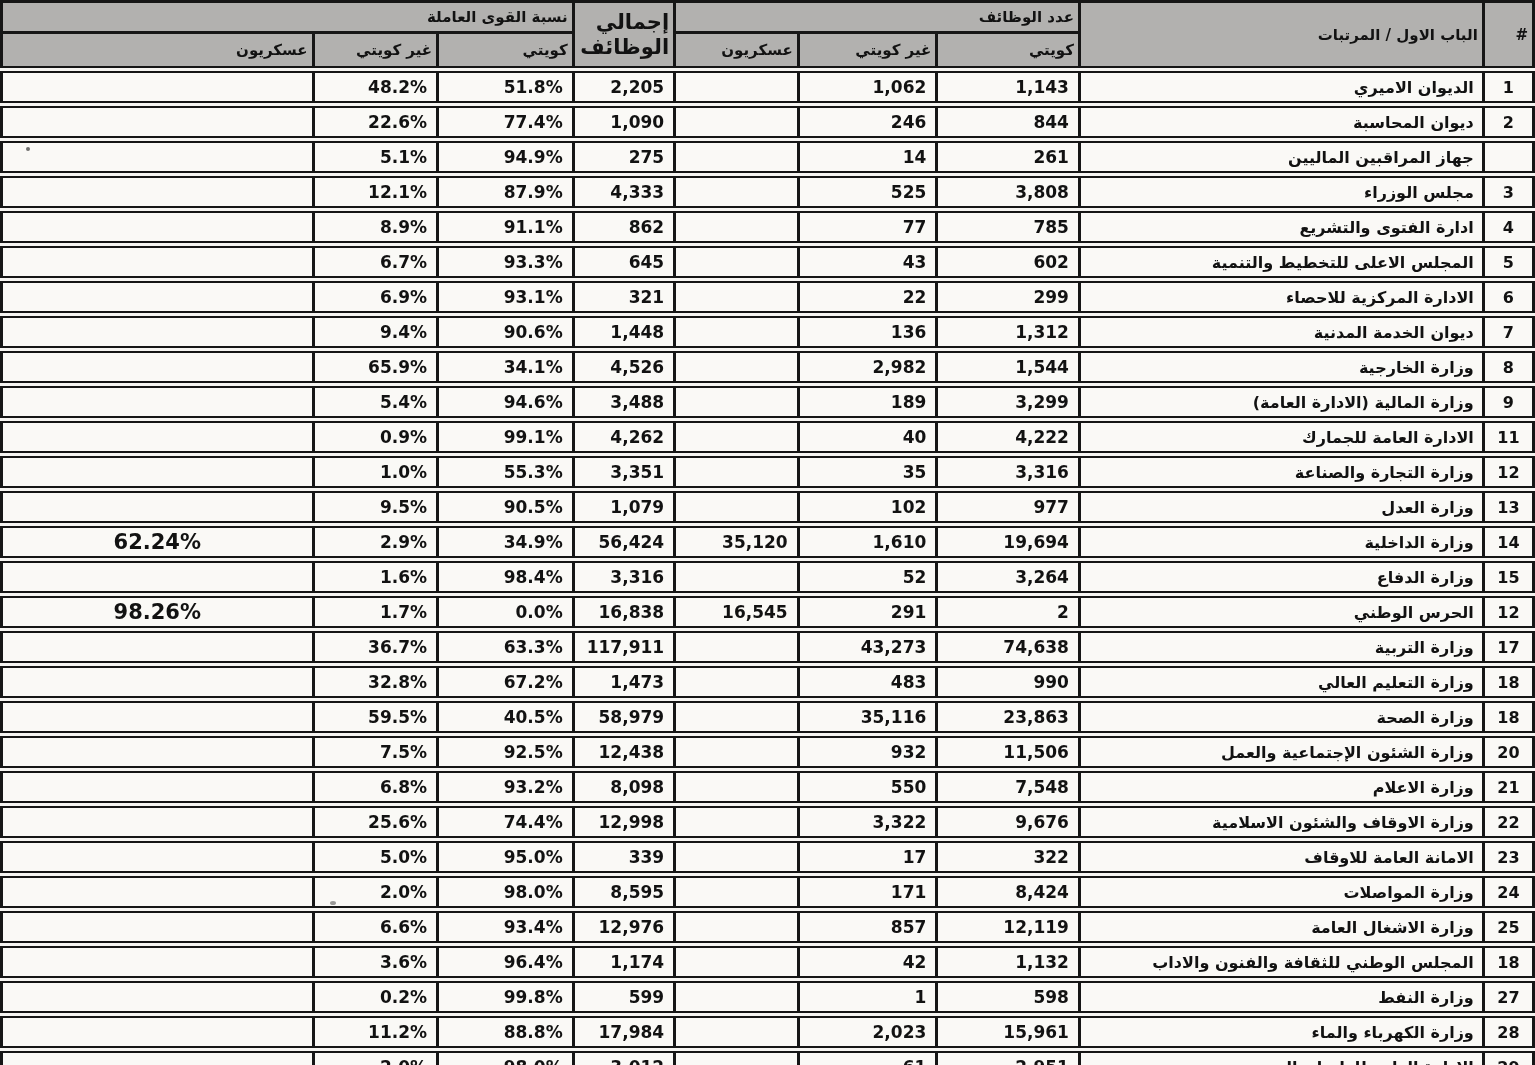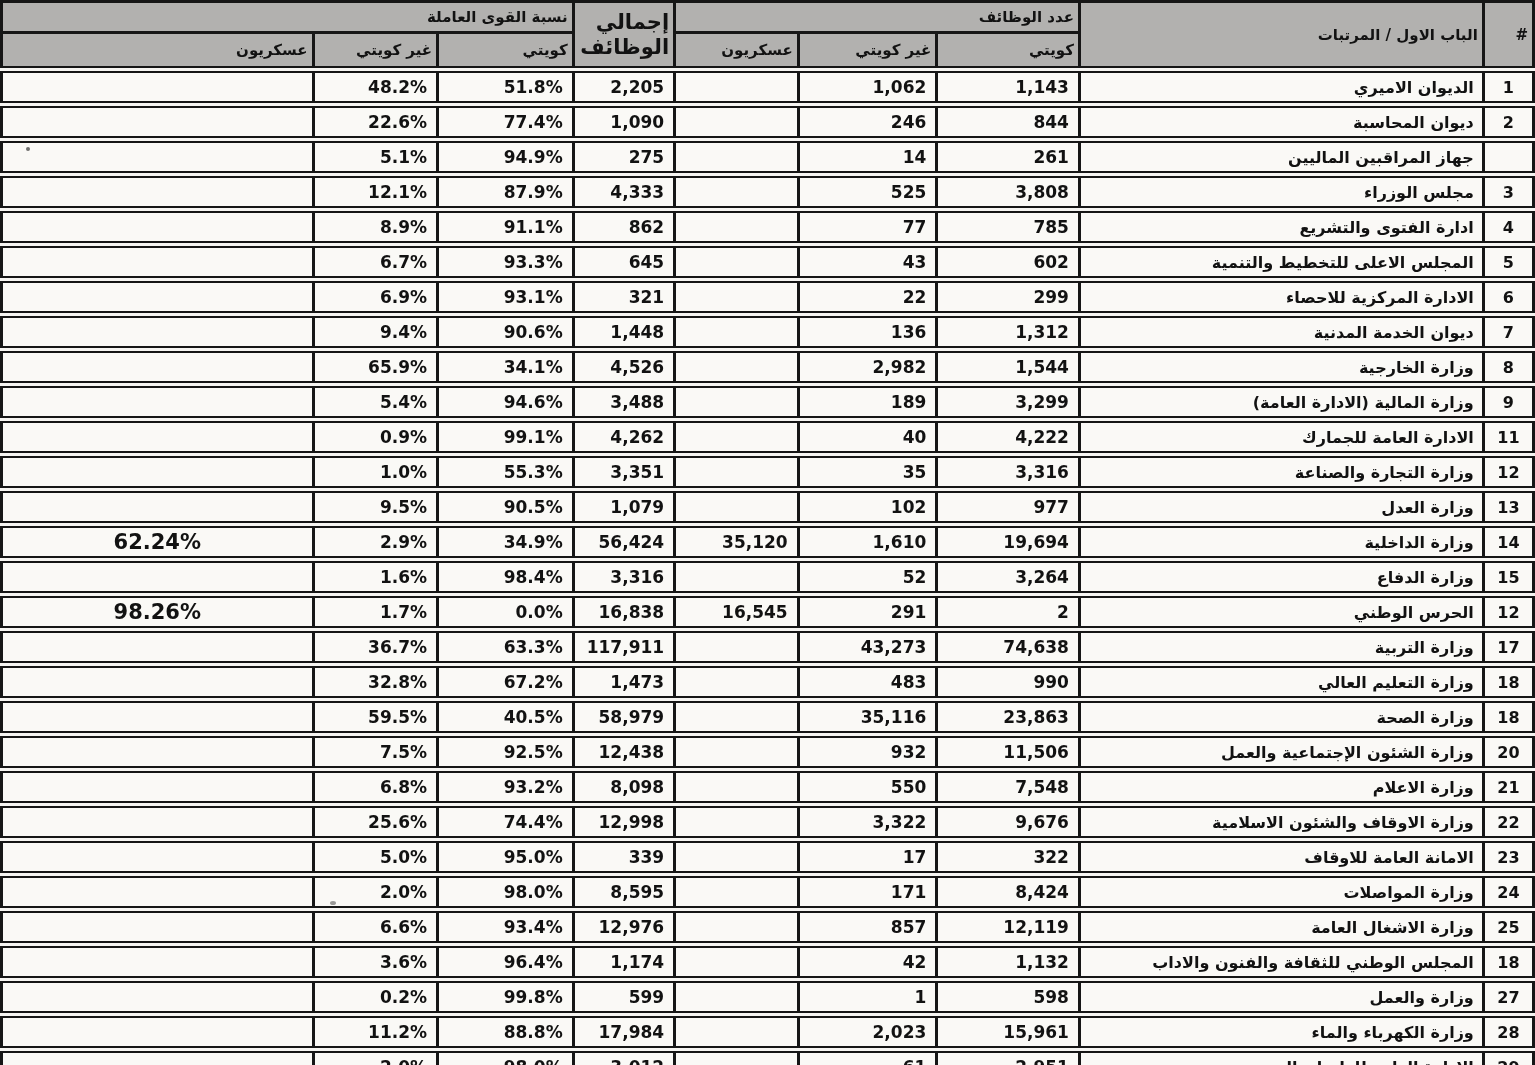--- a/index.html
+++ b/index.html
@@ -381,21 +381,21 @@
     <td class="numeric">1,132</td>
     <td class="numeric">42</td>
     <td class="numeric"></td>
     <td class="numeric">1,174</td>
     <td class="numeric">96.4%</td>
     <td class="numeric">3.6%</td>
     <td class="centered"></td>
   </tr>
       <tr>
     <td class="c-num">27</td>
-    <td class="c-name">وزارة والعمل</td>
+    <td class="c-name">وزارة النفط</td>
     <td class="numeric">598</td>
     <td class="numeric">1</td>
     <td class="numeric"></td>
     <td class="numeric">599</td>
     <td class="numeric">99.8%</td>
     <td class="numeric">0.2%</td>
     <td class="centered"></td>
   </tr>
       <tr>
     <td class="c-num">28</td>

